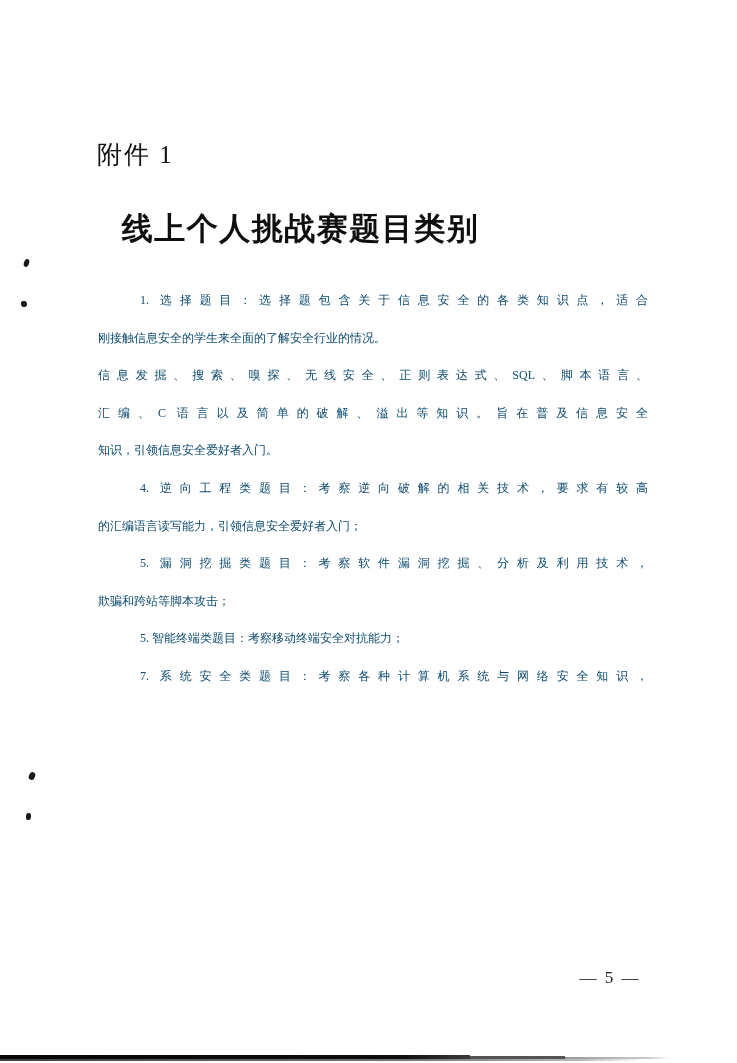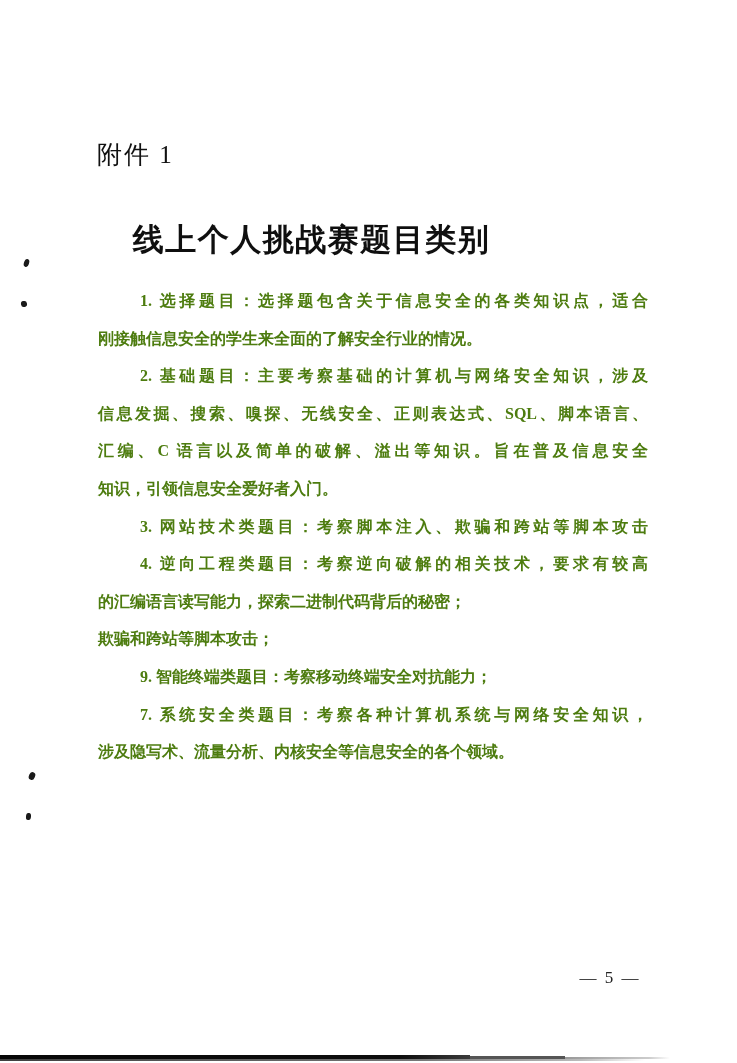--- a/index.html
+++ b/index.html
@@ -22,40 +22,39 @@
     top: 138px;
     font-size: 25px;
     letter-spacing: 2px;
     color: #111111;
   }
   .doc-title {
     position: absolute;
     left: 0;
     top: 203px;
     width: 591px;
-    margin: 16px;
+    margin: 5px;
     text-align: center;
     font-size: 31px;
     font-weight: 700;
     letter-spacing: 1.5px;
     color: #0f0f0f;
   }
   .doc-body {
     position: absolute;
     left: 98px;
     top: 282px;
     width: 550px;
   }
   .line {
     height: 37.6px;
     line-height: 37.6px;
-    font-size: 16px;
+    font-size: 12px;
     white-space: nowrap;
-    color: #4d7c0f;
-    font-weight: bold;
+    color: #0c4a6e;
   }
   .line.full {
     white-space: normal;
     text-align: justify;
     text-align-last: justify;
   }
   .line.indent {
     padding-left: 42px;
   }
   .line.indent.full {
@@ -121,36 +120,34 @@
 
   <div class="attachment">附件 1</div>
 
   <h1 class="doc-title">线上个人挑战赛题目类别</h1>
 
   <div class="doc-body">
 
     <div class="line indent full">1. 选择题目：选择题包含关于信息安全的各类知识点，适合</div>
     <div class="line">刚接触信息安全的学生来全面的了解安全行业的情况。</div>
 
-    <div class="line indent full">2. 基础题目：主要考察基础的计算机与网络安全知识，涉及</div>
     <div class="line full">信息发掘、搜索、嗅探、无线安全、正则表达式、SQL、脚本语言、</div>
     <div class="line full">汇编、C 语言以及简单的破解、溢出等知识。旨在普及信息安全</div>
     <div class="line">知识，引领信息安全爱好者入门。</div>
 
-    <div class="line indent full">3. 网站技术类题目：考察脚本注入、欺骗和跨站等脚本攻击</div>
 
     <div class="line indent full">4. 逆向工程类题目：考察逆向破解的相关技术，要求有较高</div>
-    <div class="line">的汇编语言读写能力，探索二进制代码背后的秘密；</div>
+    <div class="line">的汇编语言读写能力，引领信息安全爱好者入门；</div>
 
+    <div class="line indent full">5. 漏洞挖掘类题目：考察软件漏洞挖掘、分析及利用技术，</div>
     <div class="line">欺骗和跨站等脚本攻击；</div>
 
-    <div class="line indent">9. 智能终端类题目：考察移动终端安全对抗能力；</div>
+    <div class="line indent">5. 智能终端类题目：考察移动终端安全对抗能力；</div>
 
     <div class="line indent full">7. 系统安全类题目：考察各种计算机系统与网络安全知识，</div>
-    <div class="line">涉及隐写术、流量分析、内核安全等信息安全的各个领域。</div>
   </div>
 
   <div class="page-number">— 5 —</div>
 
   <div class="speck speck-1"></div>
   <div class="speck speck-2"></div>
   <div class="speck speck-3"></div>
   <div class="speck speck-4"></div>
 
   <div class="edge-strip-main"></div>

